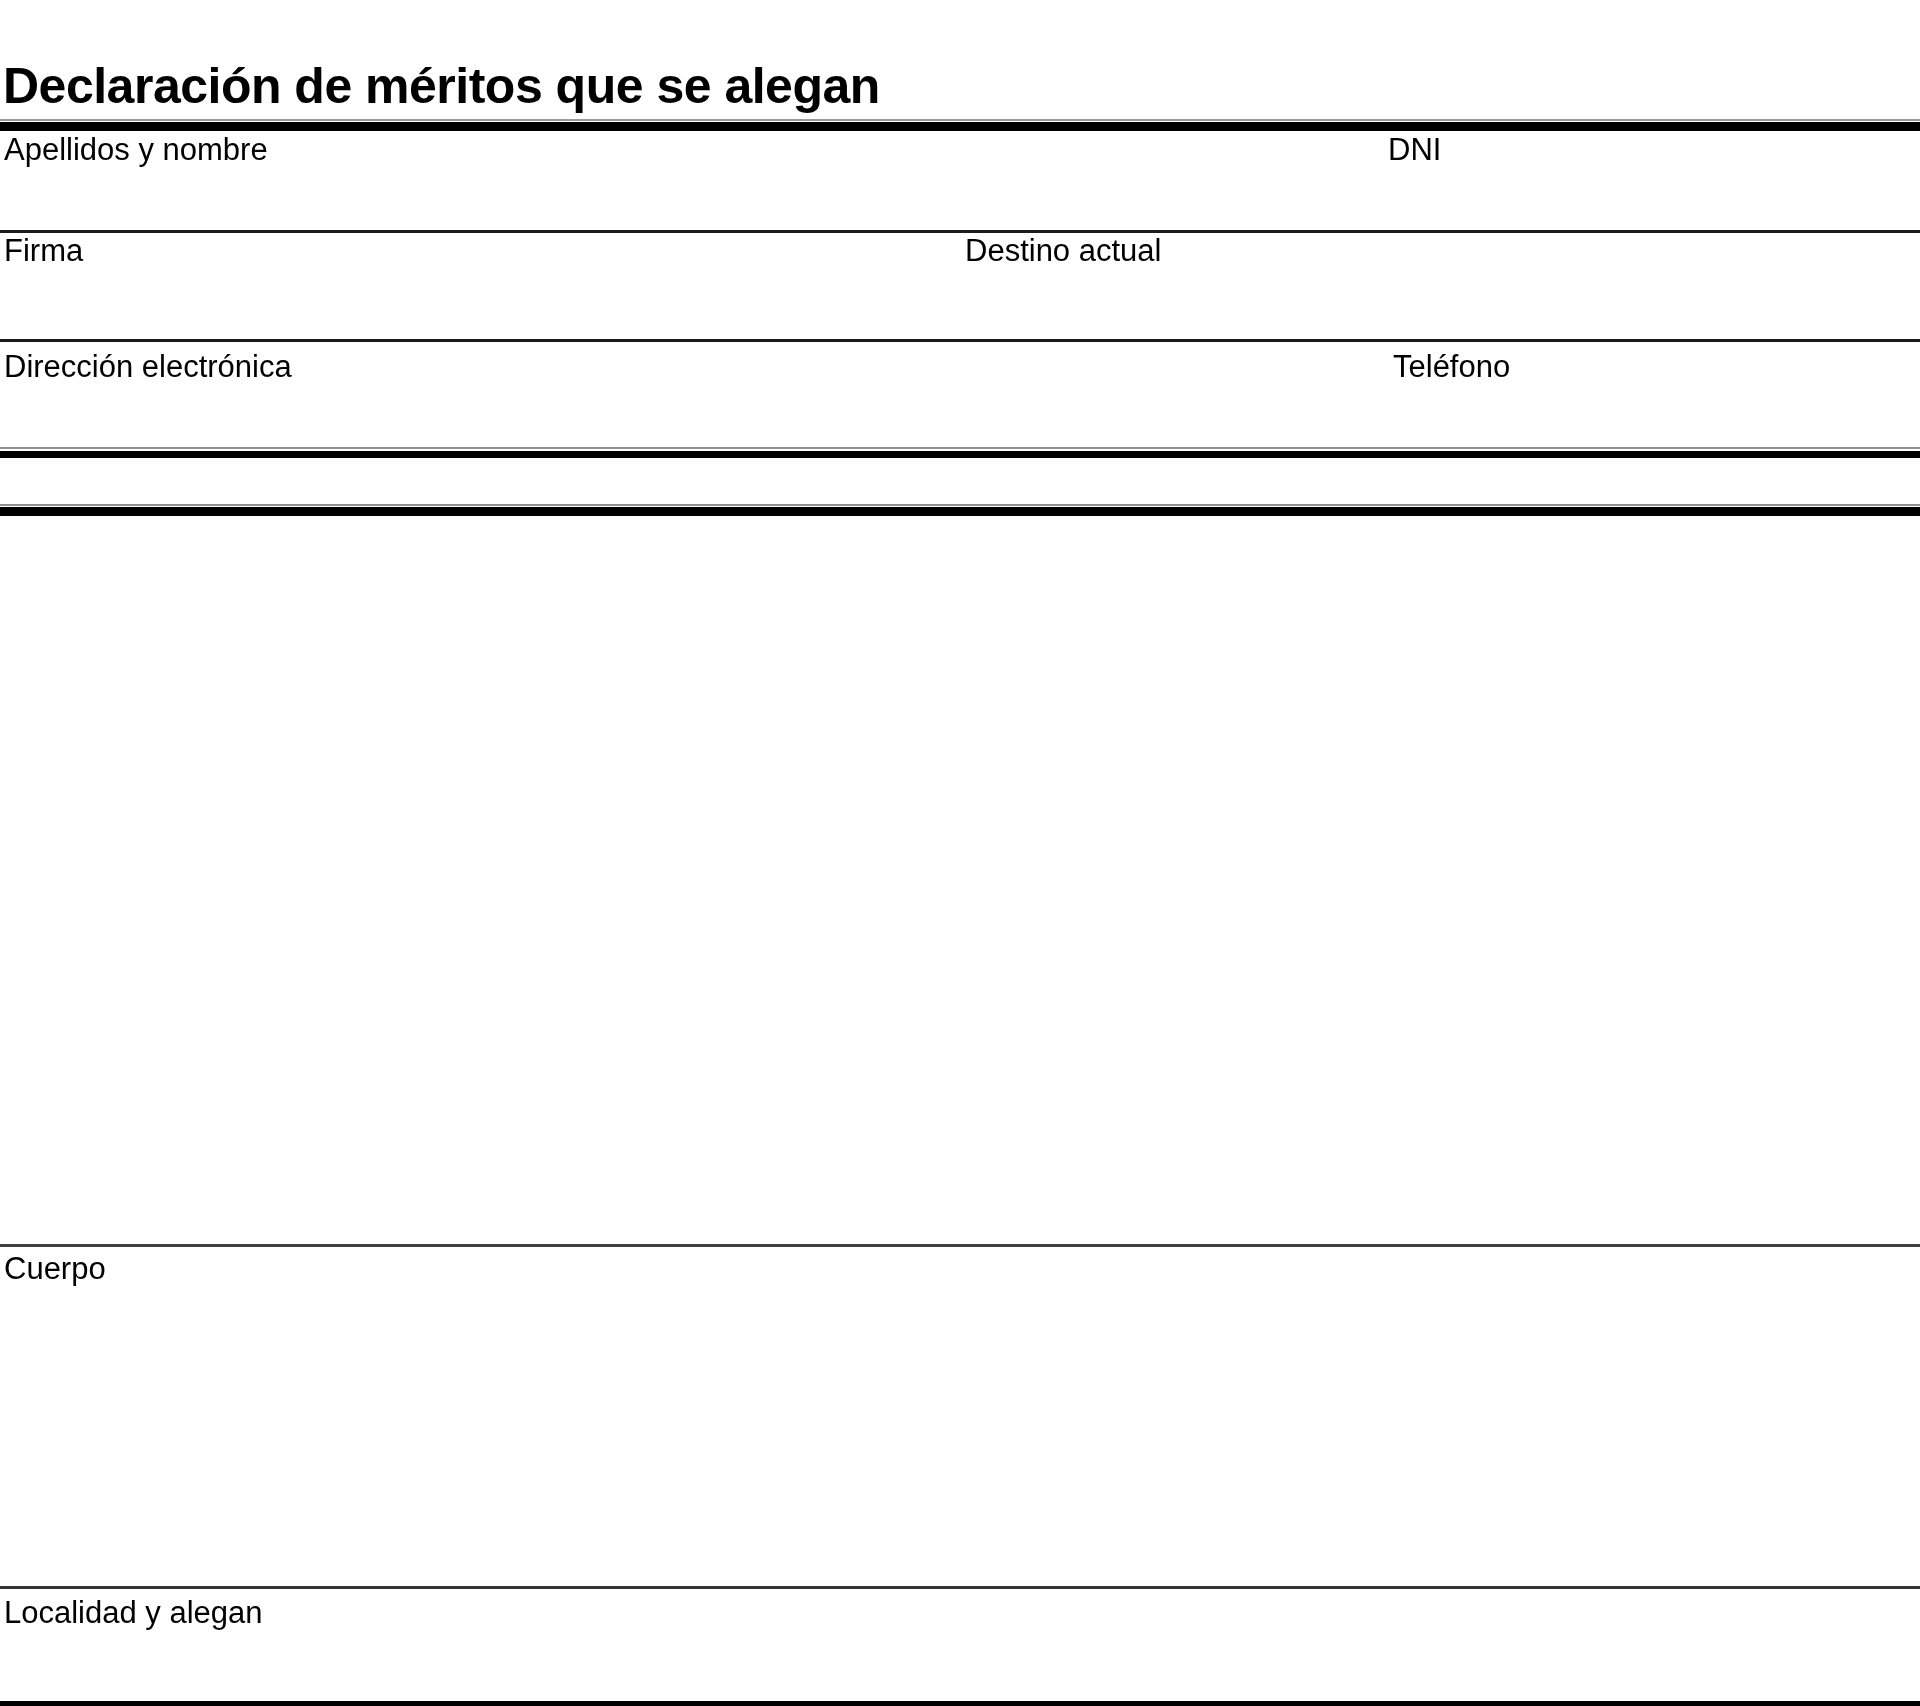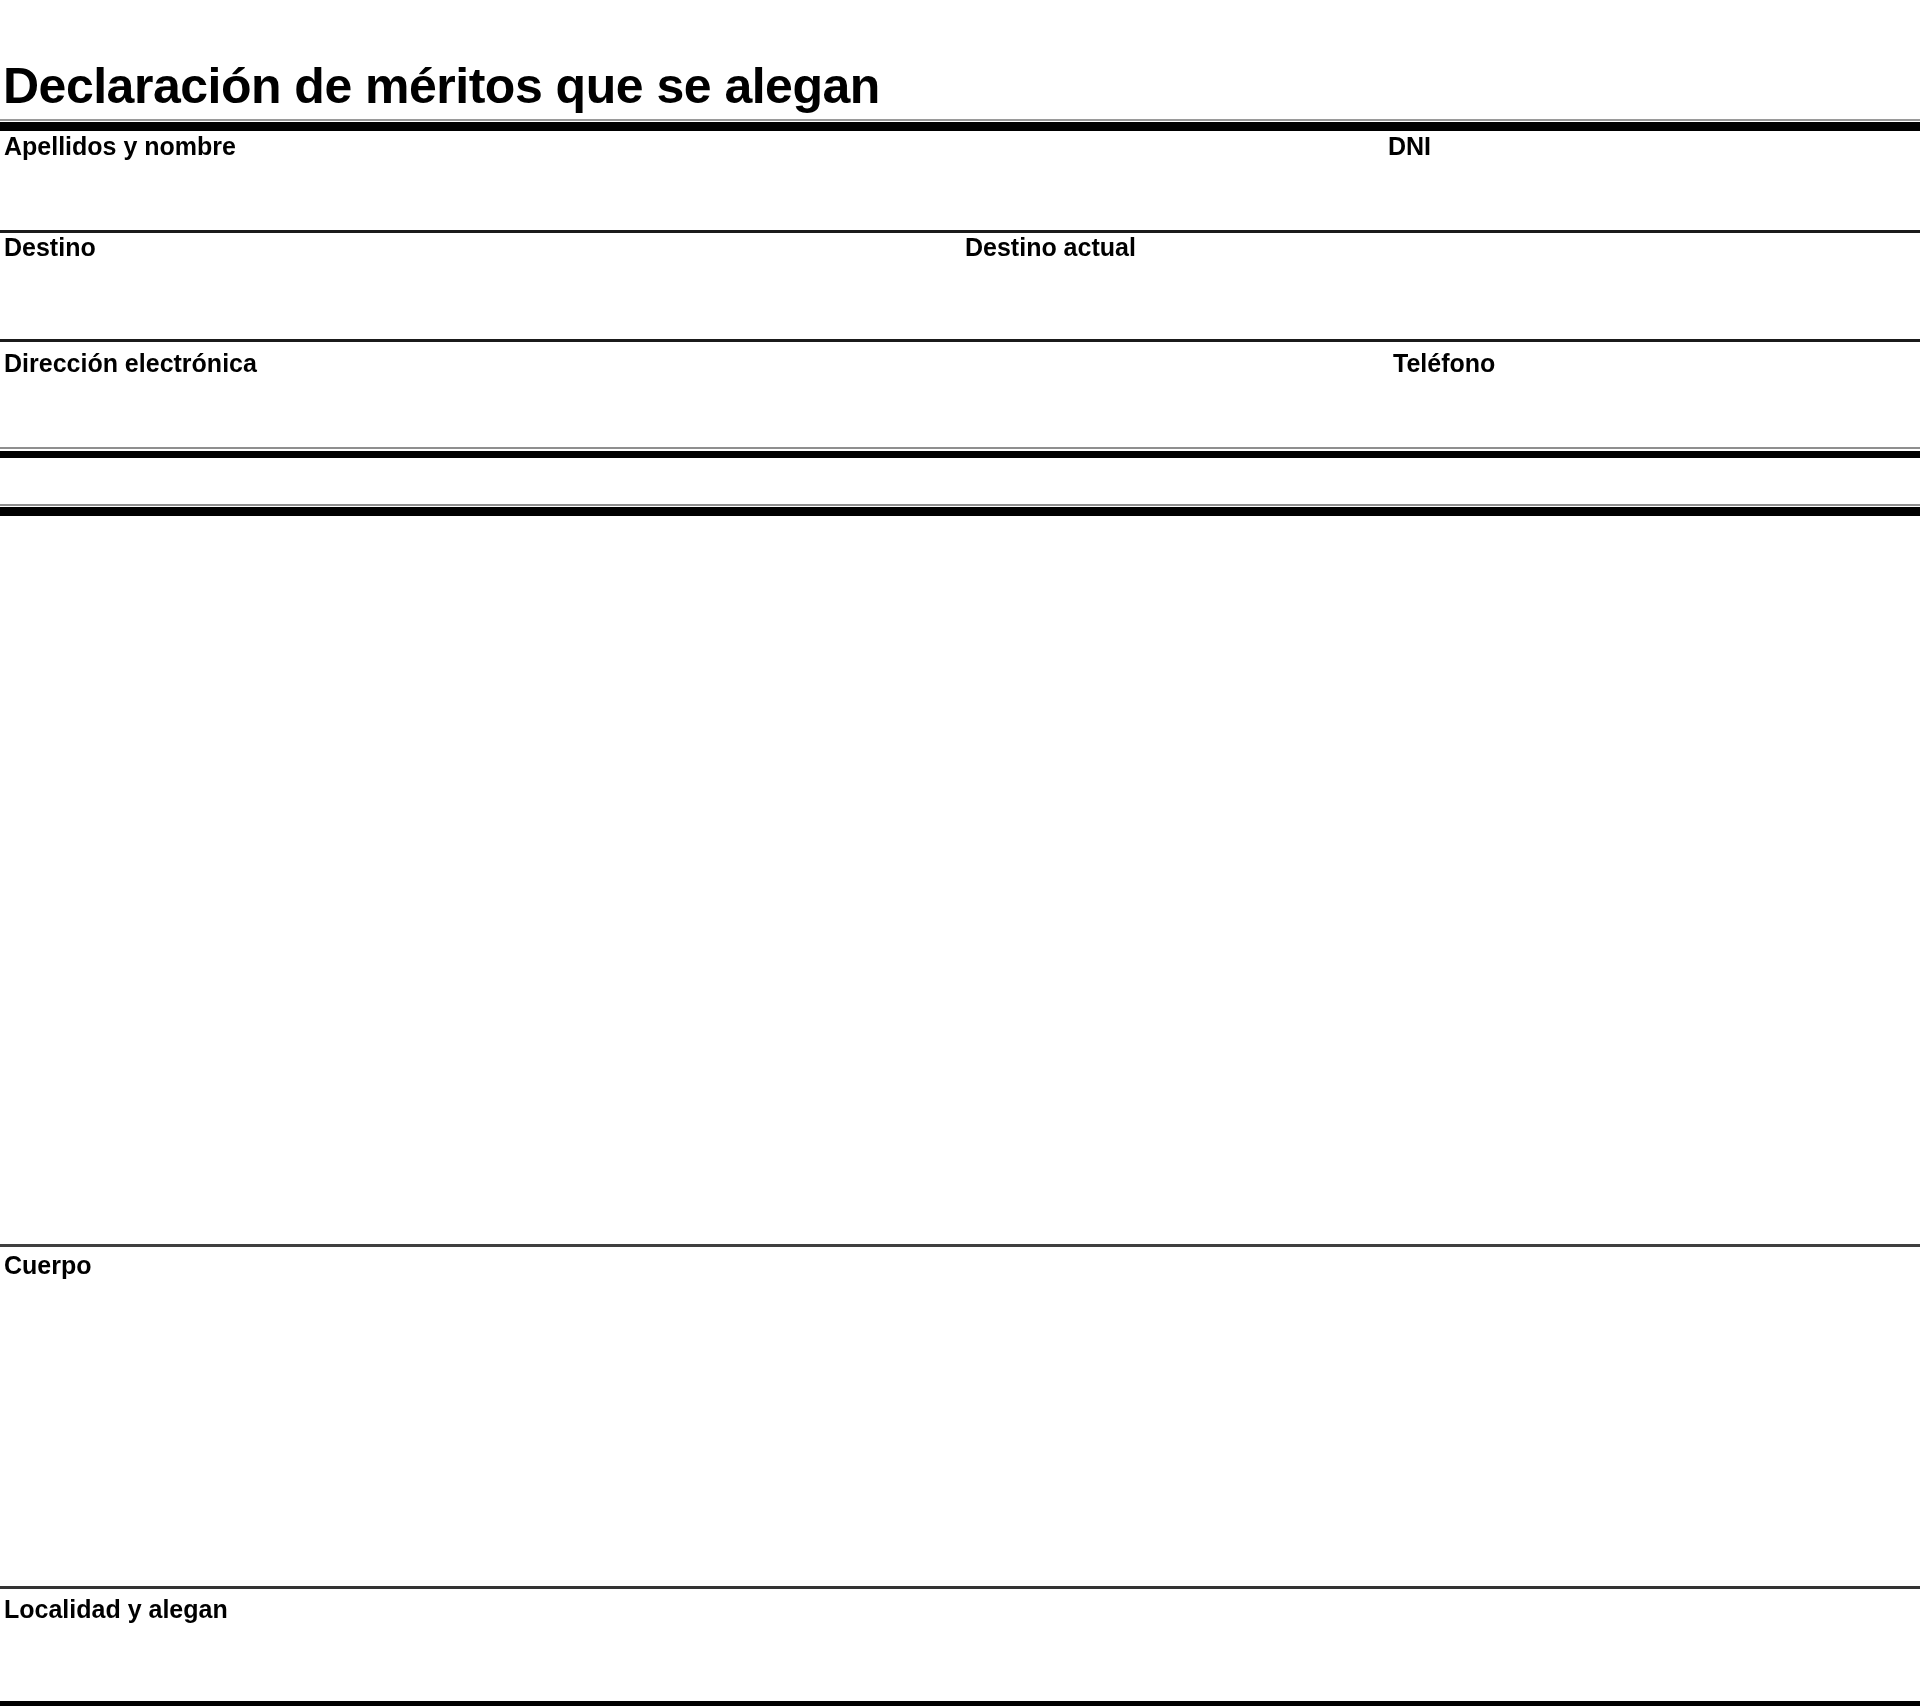--- a/index.html
+++ b/index.html
@@ -33,24 +33,23 @@
     left: 3px;
     top: 452px;
     margin: 0;
     font-size: 33px;
     font-weight: bold;
     line-height: 1;
     white-space: nowrap;
   }
   .label {
     position: absolute;
-    font-size: 25px;
+    font-size: 31px;
     line-height: 1;
     white-space: nowrap;
-    font-weight: bold;
   }
   .lbl-apellidos { left: 4px;    top: 126px; }
   .lbl-dni       { left: 1388px; top: 126px; }
   .lbl-cuerpo    { left: 4px;    top: 227px; }
   .lbl-destino   { left: 965px;  top: 227px; text-align: right; }
   .lbl-direccion { left: 4px;    top: 343px; }
   .lbl-telefono  { left: 1393px; top: 343px; text-align: right; }
   .lbl-firma     { left: 4px;    top: 1245px; }
   .lbl-localidad { left: 4px;    top: 1589px; }
 
@@ -99,21 +98,21 @@
   <div class="rule bar-title"></div>
 
   <div class="field-area area-apellidos"></div>
   <div class="field-area area-dni"></div>
   <div class="label lbl-apellidos">Apellidos y nombre</div>
   <div class="label lbl-dni">DNI</div>
   <div class="rule line-row1"></div>
 
   <div class="field-area area-cuerpo"></div>
   <div class="field-area area-destino"></div>
-  <div class="label lbl-cuerpo">Destino</div>
+  <div class="label lbl-cuerpo">Firma</div>
   <div class="label lbl-destino">Destino actual</div>
   <div class="rule line-row2"></div>
 
   <div class="field-area area-direccion"></div>
   <div class="field-area area-telefono"></div>
   <div class="label lbl-direccion">Dirección electrónica</div>
   <div class="label lbl-telefono">Teléfono</div>
 
   <div class="rule accent-sec-top"></div>
   <div class="rule bar-sec-top"></div>

